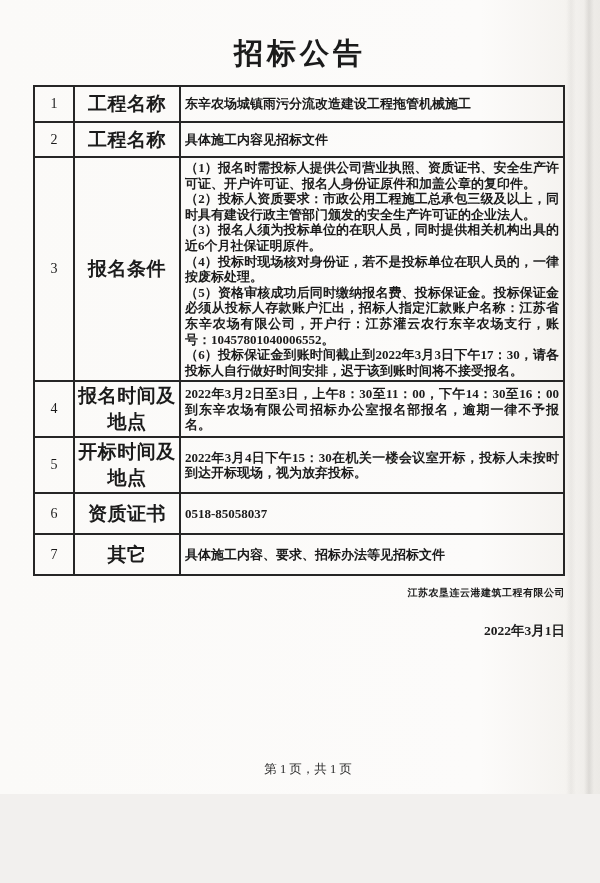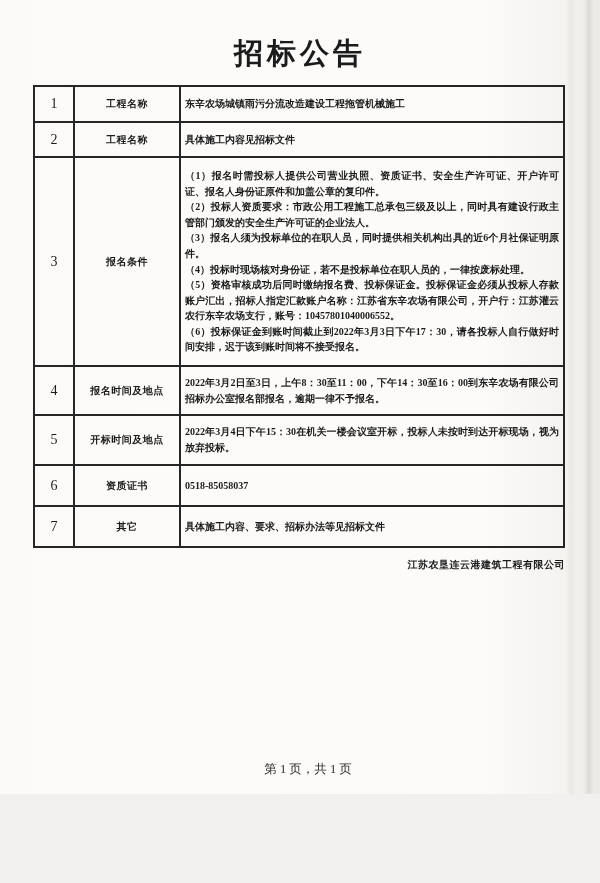--- a/index.html
+++ b/index.html
@@ -56,27 +56,27 @@
     overflow: hidden;
   }
   td.c-no {
     width: 36px;
     text-align: center;
     font-size: 14px;
   }
   td.c-label {
     width: 102px;
     text-align: center;
-    font-size: 10px;
+    font-size: 19px;
     font-weight: bold;
     letter-spacing: 0.5px;
   }
   td.c-content {
     padding: 2px 4px;
-    font-size: 10px;
+    font-size: 13px;
     font-weight: bold;
     line-height: 15.6px;
     white-space: pre-line;
     text-align: justify;
   }
   tr.r1 td { height: 30px; }
   tr.r2 td { height: 29px; }
   tr.r3 td { height: 203px; }
   tr.r4 td { height: 43px; }
   tr.r5 td { height: 44px; }
@@ -154,15 +154,16 @@
       </tr>
       <tr class="r7">
         <td class="c-no">7</td>
         <td class="c-label">其它</td>
         <td class="c-content">具体施工内容、要求、招标办法等见招标文件</td>
       </tr>
     </tbody>
   </table>
 
   <div class="sig-company">江苏农垦连云港建筑工程有限公司</div>
+  <div class="sig-date">2022年3月1日</div>
 
   <div class="page-number">第 1 页，共 1 页</div>
 </div>
 
 </body></html>

